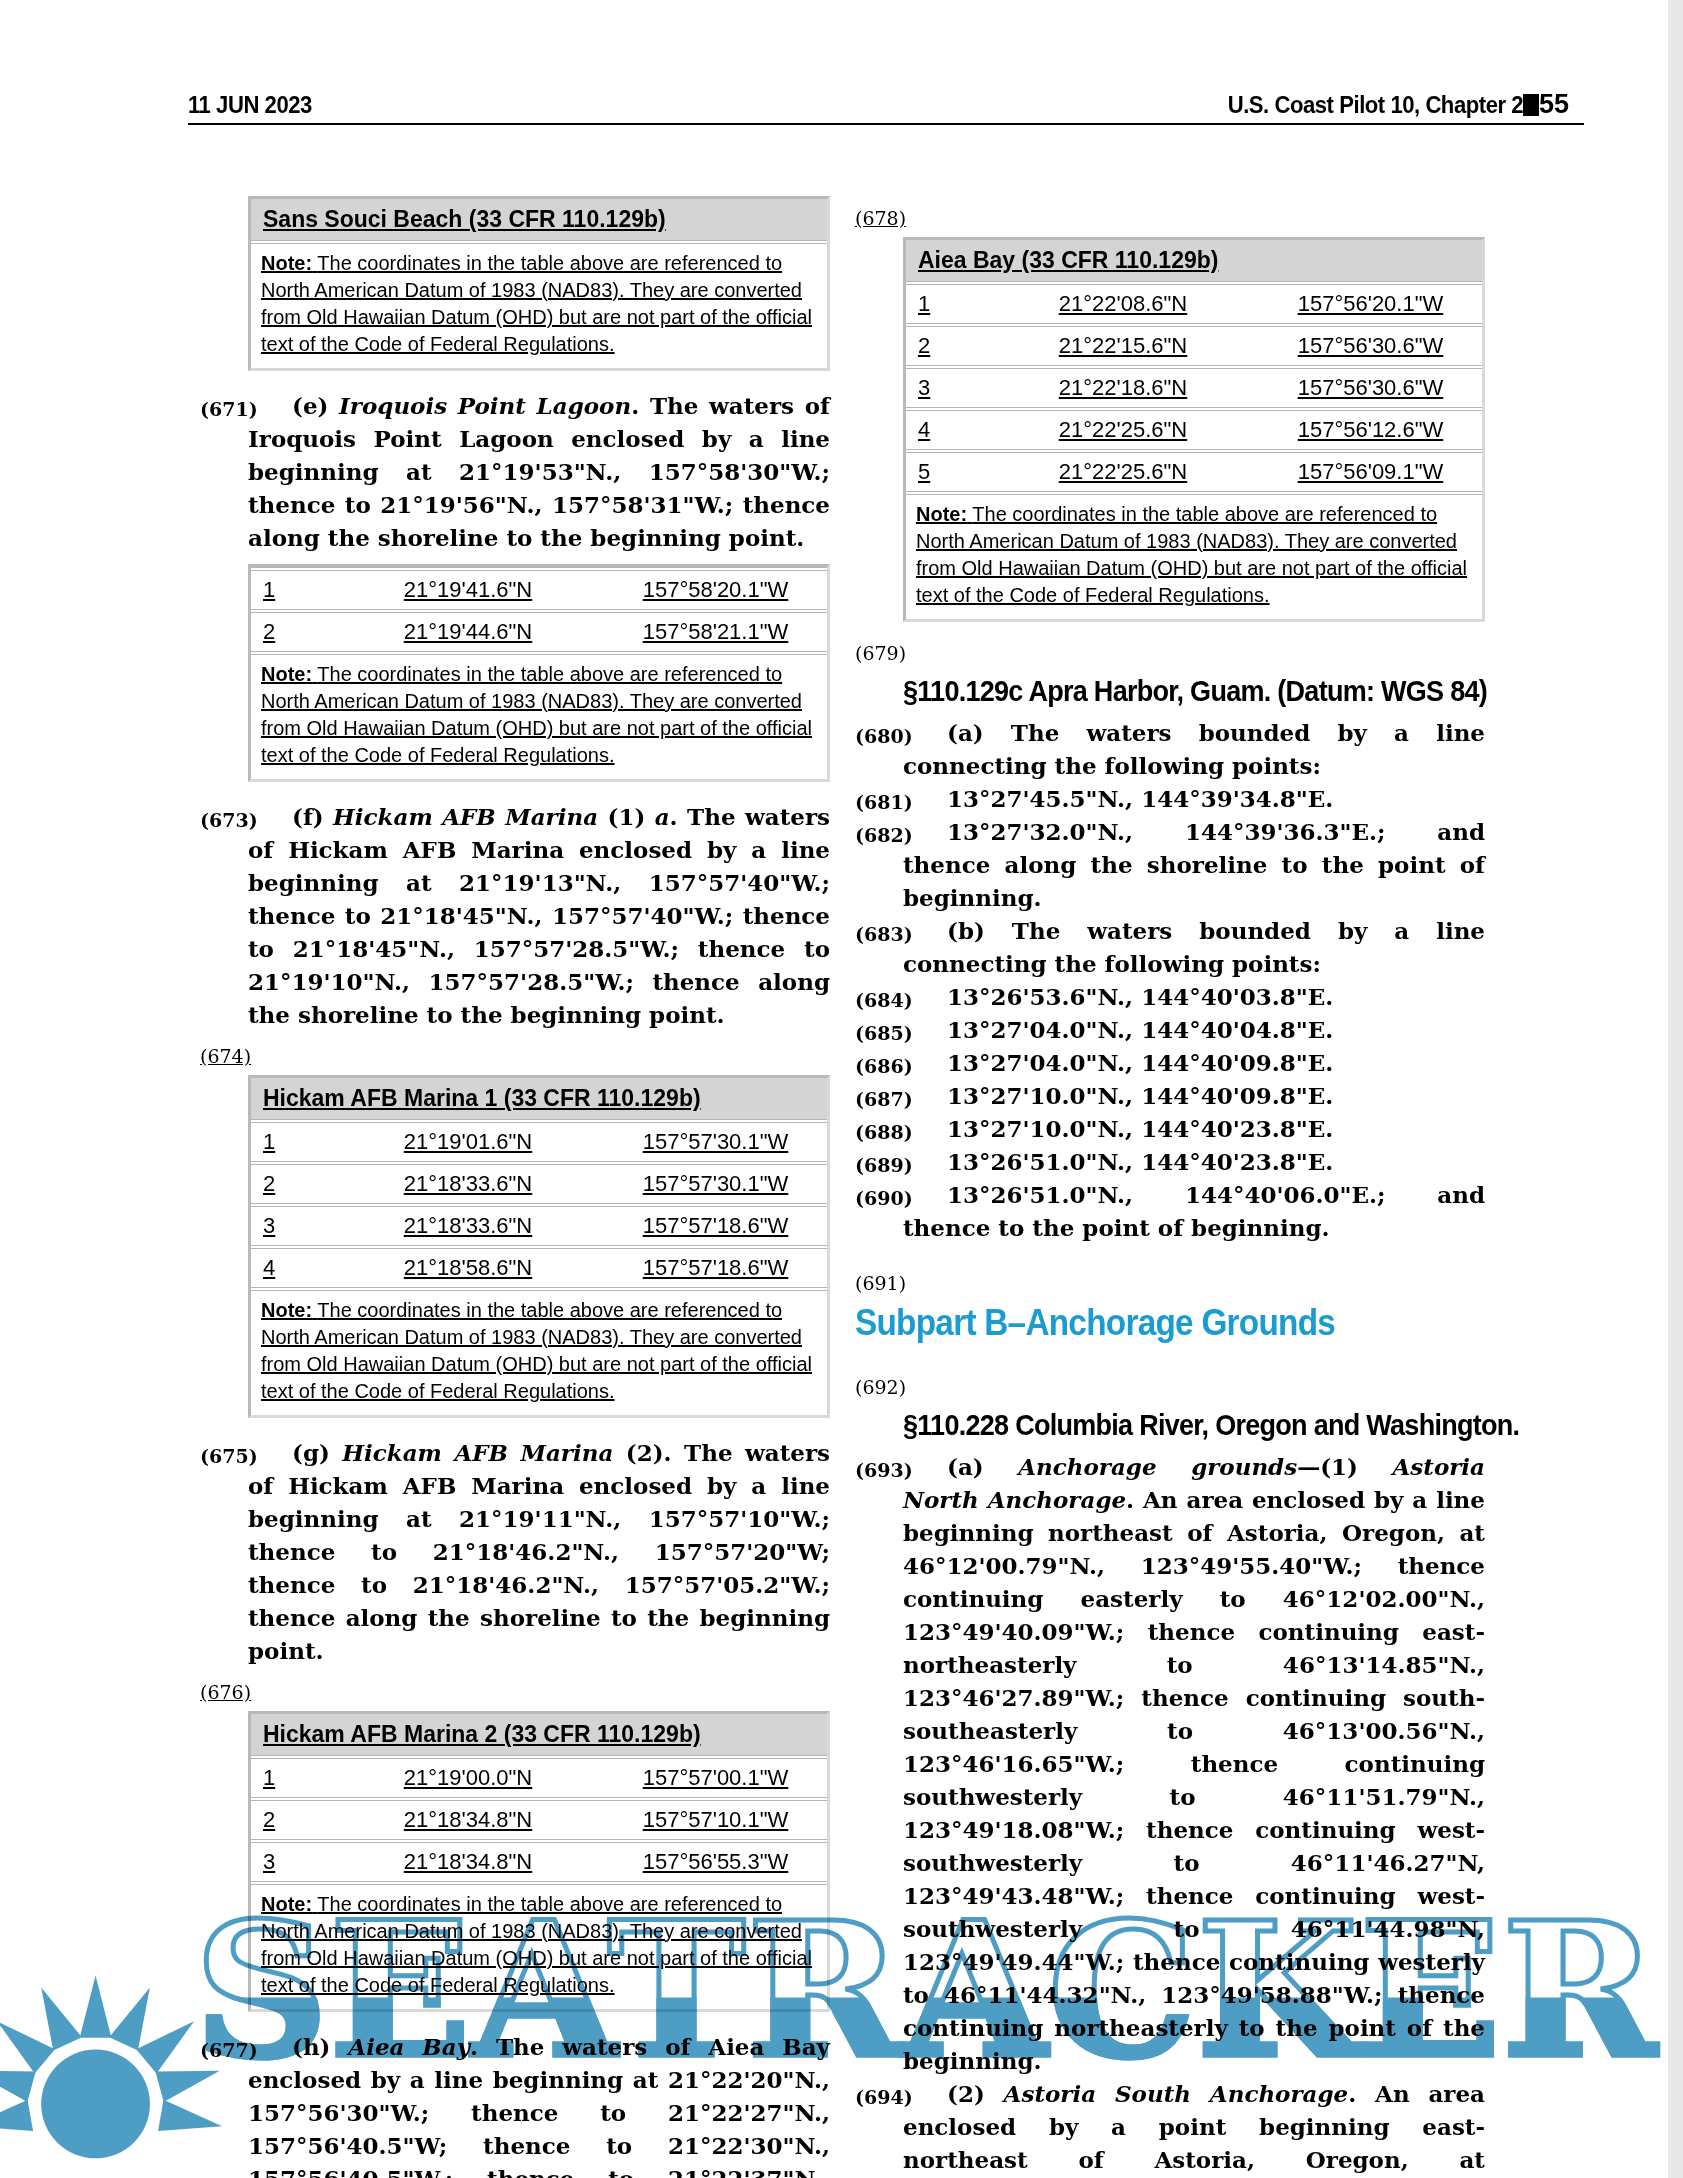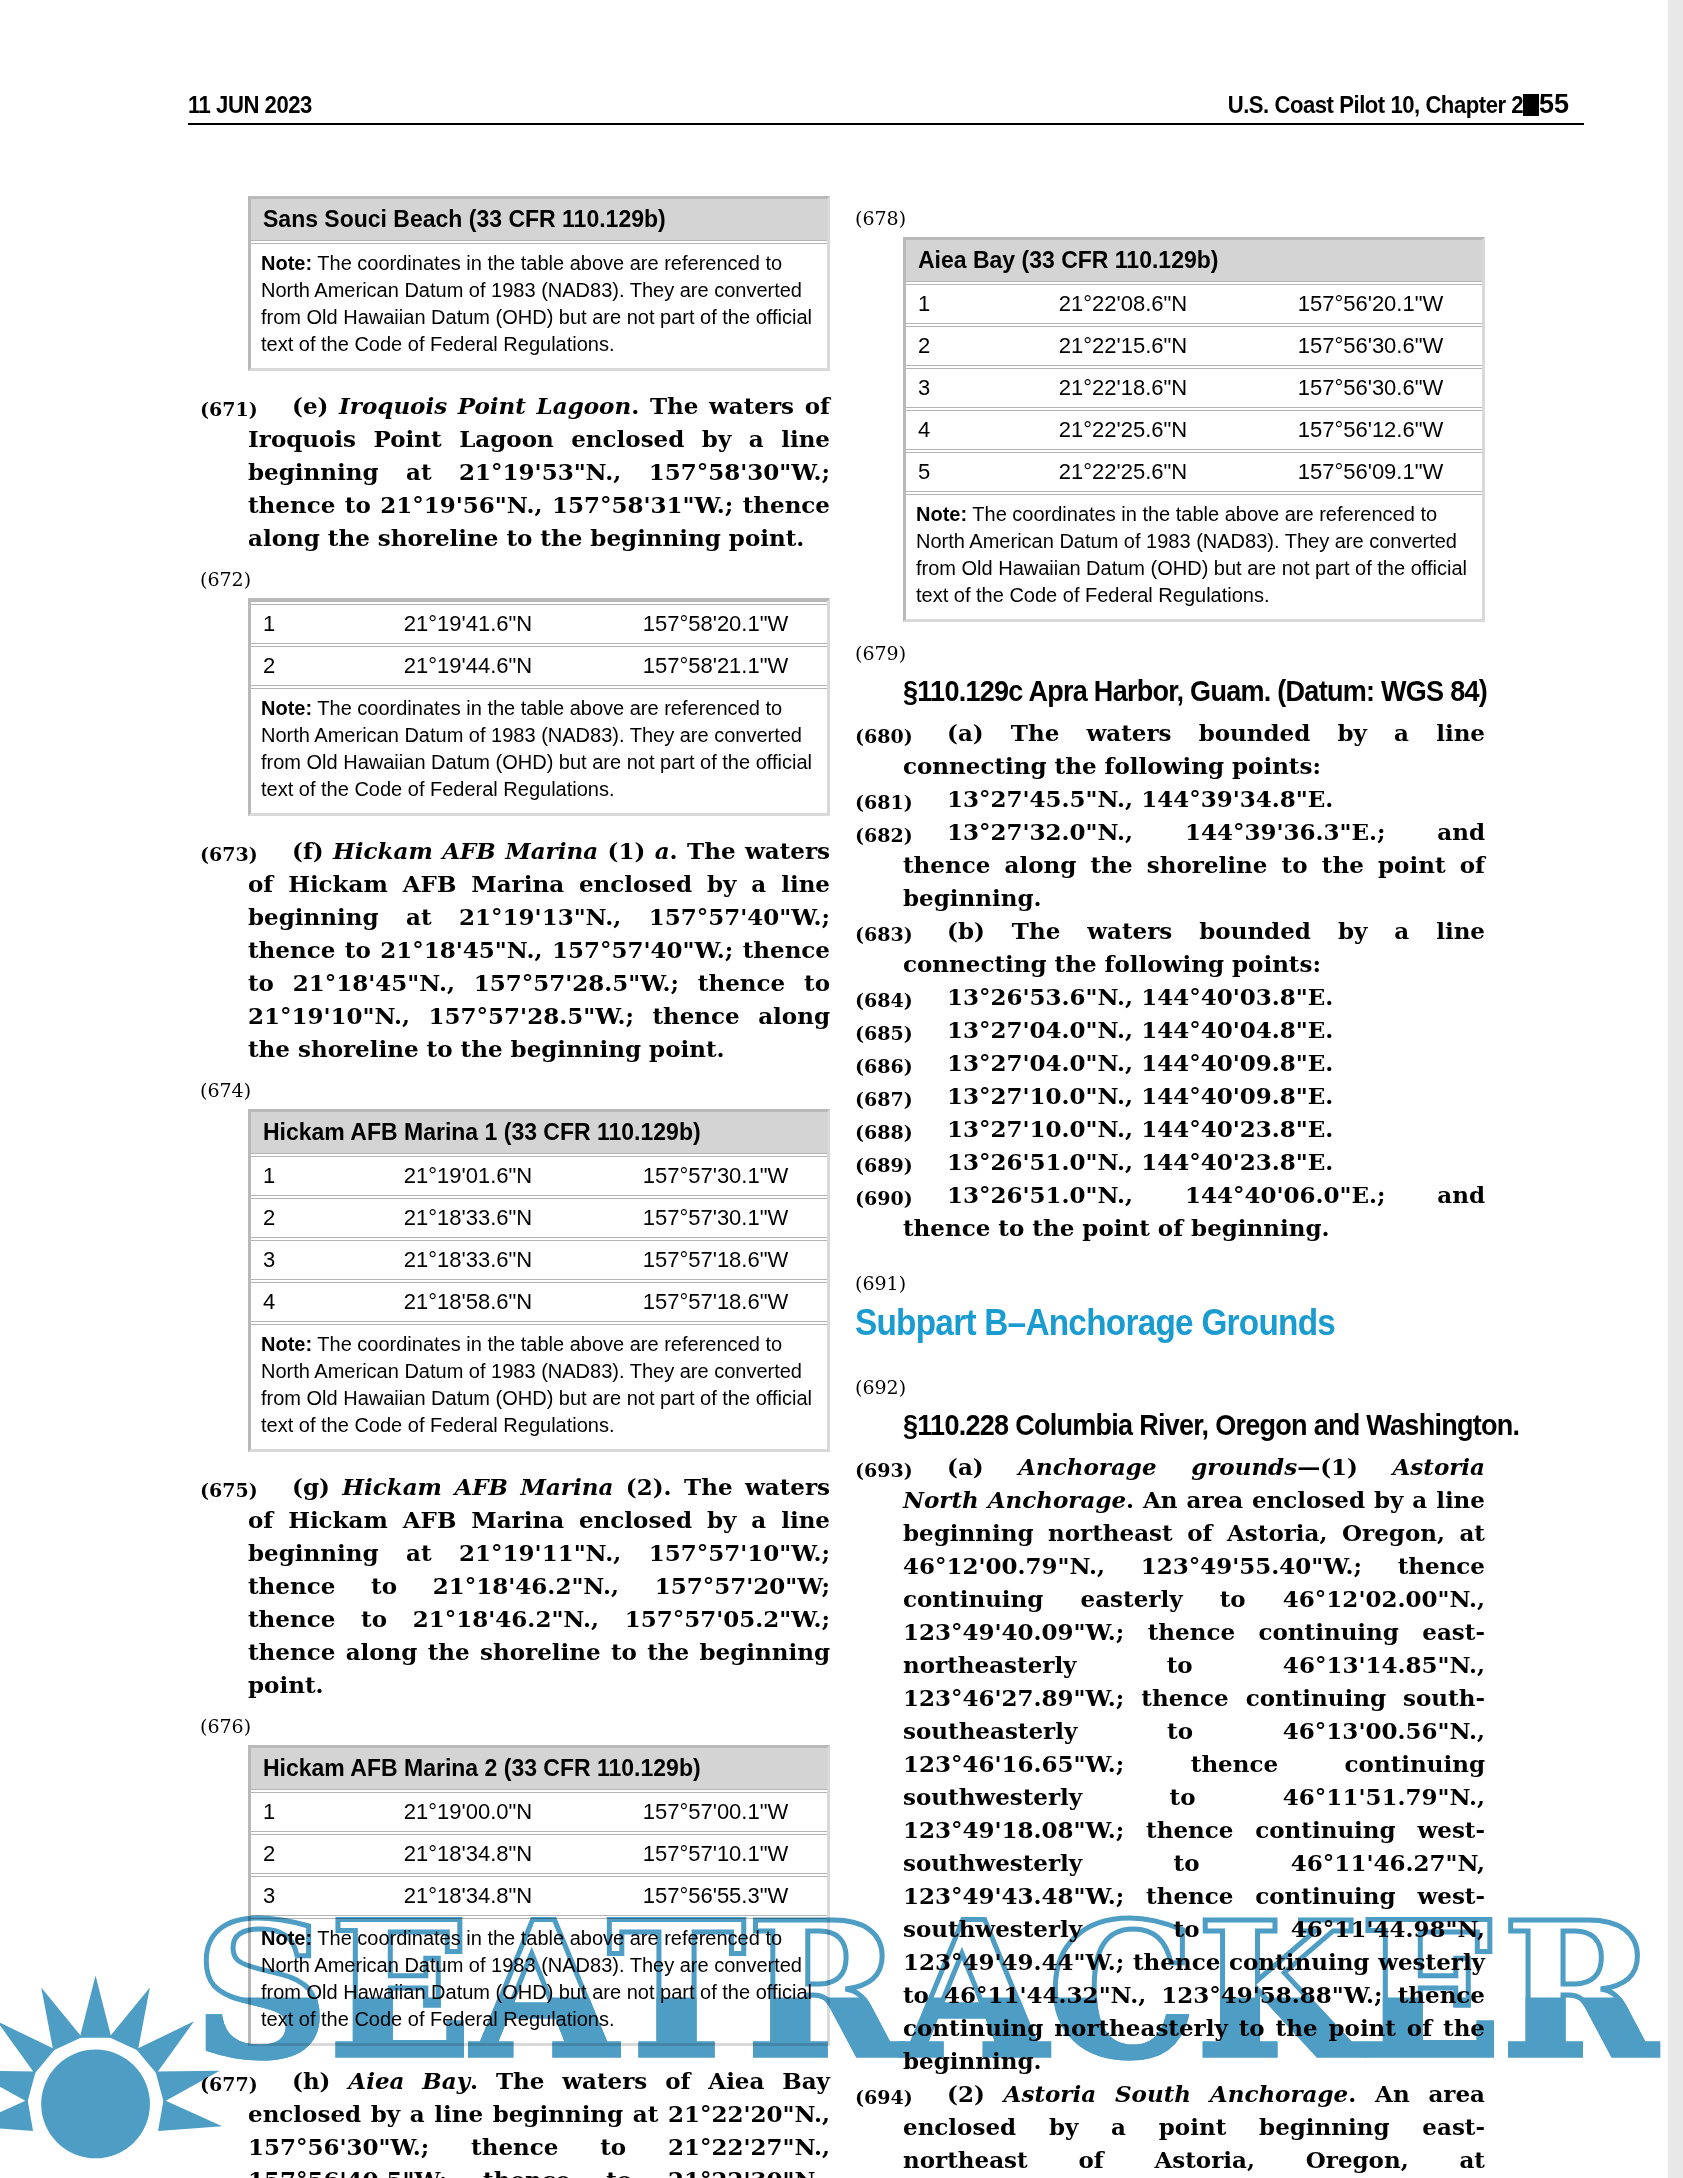--- a/index.html
+++ b/index.html
@@ -19,21 +19,21 @@
   .col-left{left:248px;top:196px;}
   .col-right{left:903px;top:203px;}
   
   .para{position:relative;font-size:23px;line-height:33px;text-align:justify;font-weight:bold;}
   .para .ptext{text-indent:44px;}
   .pnum{position:absolute;left:-48px;top:4px;font-size:19px;}
   .mb10{margin-bottom:10px;}
   .mb18{margin-bottom:18px;}
   .it{font-style:italic;}
   
-  .tblock{position:relative;}
+  .tblock{position:relative;text-decoration:underline;}
   .blocknum{font-size:19px;margin-left:-48px;height:30px;padding-top:4px;}
   .cptable{width:100%;border:3px solid #b9b9b9;border-right-color:#d9d9d9;border-bottom-color:#d9d9d9;
         font-family:"Liberation Sans",sans-serif;background:#fff;box-sizing:border-box;}
   .thead{background:#d4d4d4;font-weight:bold;font-size:23px;padding:7px 12px;}
   .trow{display:flex;border-top:4px double #b5b5b5;font-size:22px;}
   .trow .c1{width:69px;padding:6px 0 6px 12px;}
   .trow .c2{flex:1;text-align:center;padding:6px 0;}
   .trow .c3{width:223px;text-align:center;padding:6px 0;}
   .tnote{border-top:4px double #b5b5b5;padding:6px 10px 10px;font-size:20px;line-height:27px;}
   .tnote b{font-size:20px;}
@@ -79,21 +79,20 @@
         </div>
       </div>
     </div>
 
     <div class="para mb10">
       <span class="pnum">(671)</span>
       <div class="ptext"><span>(e) </span><span class="it">Iroquois Point Lagoon</span><span>. The waters of Iroquois Point Lagoon enclosed by a line beginning at 21°19'53"N., 157°58'30"W.; thence to 21°19'56"N., 157°58'31"W.; thence along the shoreline to the beginning point.</span></div>
     </div>
 
     <div class="tblock mb18">
-      <div class="blocknum">(672)</div>
       <div class="cptable">
         <div class="trow">
             <span class="c1">1</span>
             <span class="c2">21°19'41.6"N</span>
             <span class="c3">157°58'20.1"W</span>
           </div>
         <div class="trow">
             <span class="c1">2</span>
             <span class="c2">21°19'44.6"N</span>
             <span class="c3">157°58'21.1"W</span>

